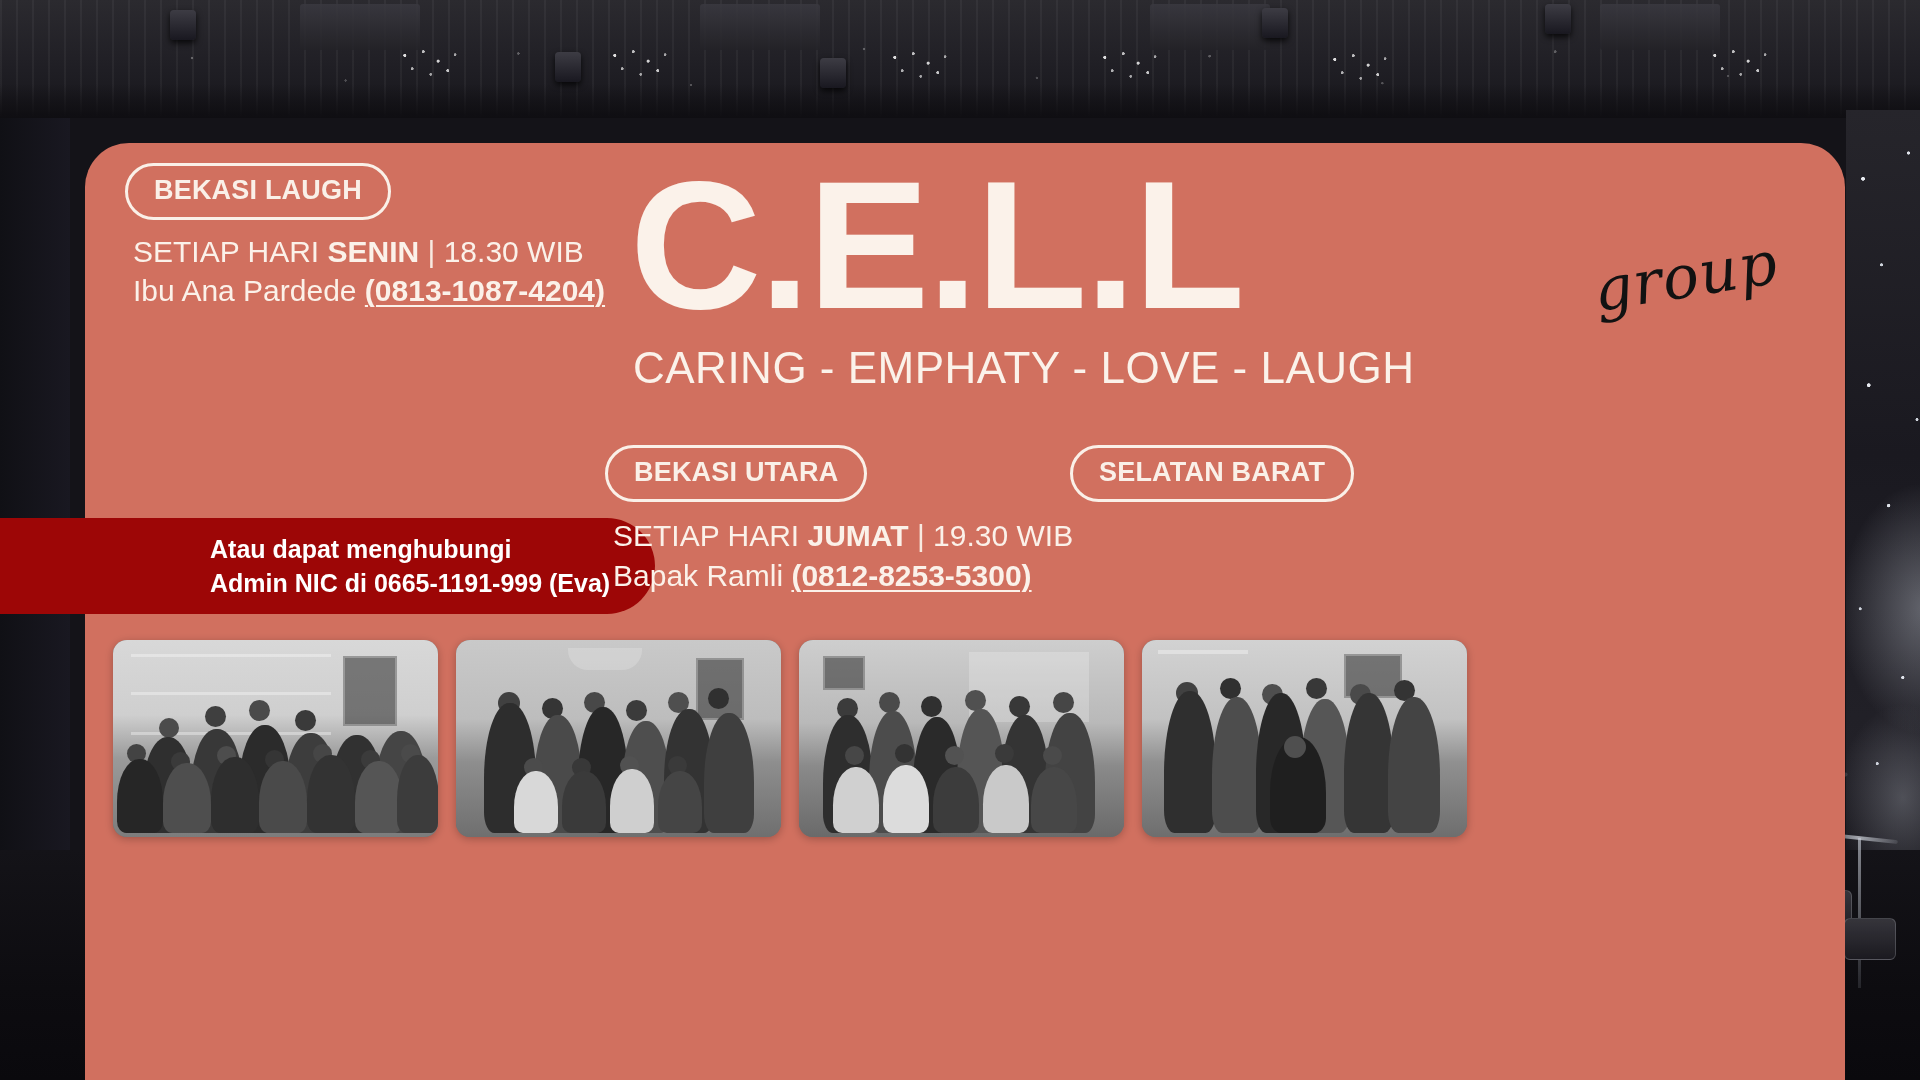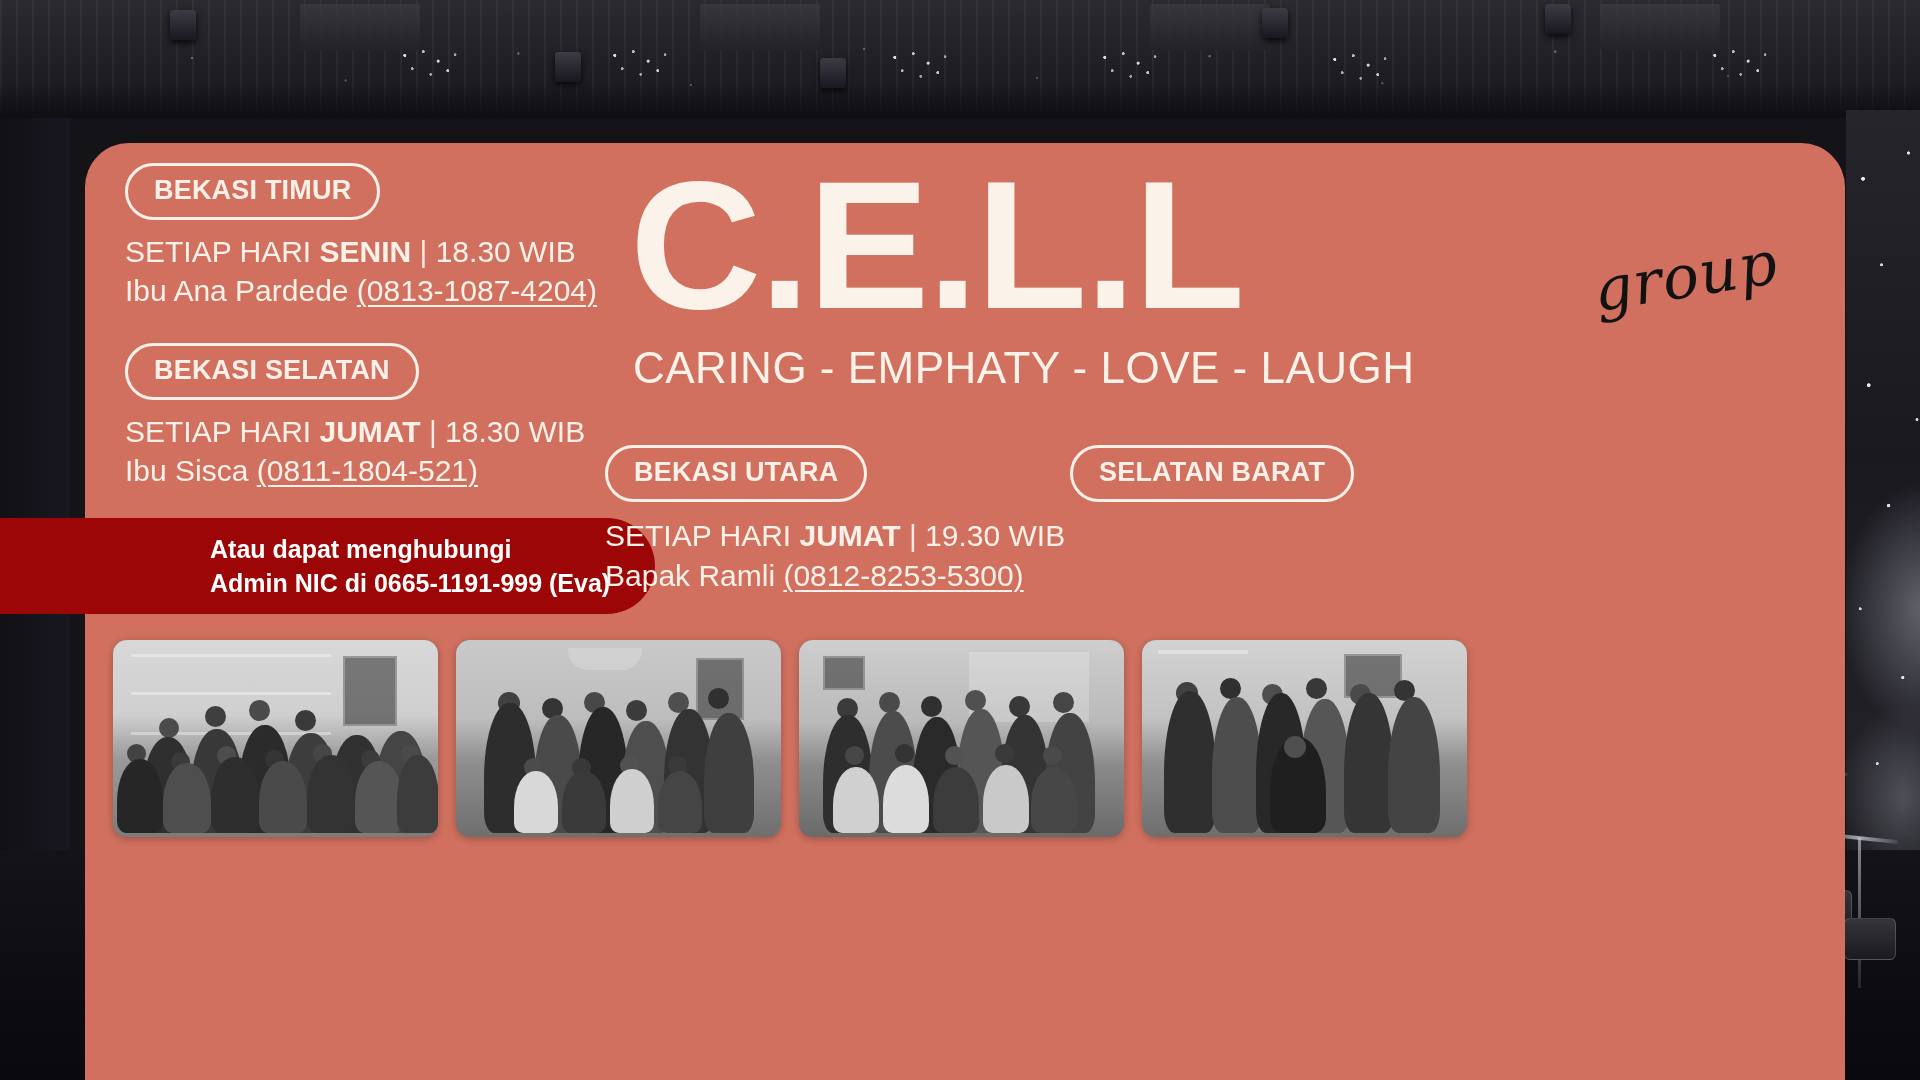--- a/index.html
+++ b/index.html
@@ -107,24 +107,24 @@
   }
 
   
   .pill{
     display:inline-flex; align-items:center; justify-content:center;
     border:3px solid #faf0e8; border-radius:999px;
     color:#faf0e8; font-weight:700; letter-spacing:.2px;
     white-space:nowrap;
   }
 
-  .grp-line{ color:#fbf1e9; white-space:nowrap; }
+  .grp-line{ color:#fbf1e9; white-space:nowrap;margin-left:8px; }
   .grp-line b{ font-weight:700; }
   .grp-line .sep{ font-weight:400; opacity:.95; }
-  .grp-line .ph{ font-weight:400; text-decoration:underline; text-underline-offset:4px; text-decoration-thickness:2px;text-align:right; }
+  .grp-line .ph{ font-weight:700; text-decoration:underline; text-underline-offset:4px; text-decoration-thickness:2px;text-align:right; }
 
   
   .g-left{ position:absolute; left:40px; }
   #g-timur{ top:20px; }
   #g-selatan{ top:200px; }
   .g-left .pill{ font-size:27px; padding:9px 26px 11px; }
   .g-left .grp-line{ font-size:30px; line-height:39px; }
   .g-left .lines{ margin-top:12px; }
 
   
@@ -223,34 +223,27 @@
     <div class="stand" style="left:100px;top:98px;height:150px;"></div>
     <div class="stand" style="left:16px;top:150px;height:110px;transform:rotate(12deg);"></div>
     <div class="drum" style="left:30px;top:150px;width:64px;height:48px;"></div>
     <div class="drum" style="left:86px;top:178px;width:52px;height:42px;"></div>
   </div>
 </div>
 
 <div id="card">
 
   <div class="g-left" id="g-timur">
-    <div class="pill">BEKASI TIMUR</div>
+    <div class="pill">BEKASI LAUGH</div>
     <div class="lines">
       <div class="grp-line"><span>SETIAP HARI </span><b>SENIN</b><span class="sep"> | </span><span>18.30 WIB</span></div>
       <div class="grp-line"><span>Ibu Ana Pardede </span><span class="ph">(0813-1087-4204)</span></div>
     </div>
   </div>
 
-  <div class="g-left" id="g-selatan">
-    <div class="pill">BEKASI SELATAN</div>
-    <div class="lines">
-      <div class="grp-line"><span>SETIAP HARI </span><b>JUMAT</b><span class="sep"> | </span><span>18.30 WIB</span></div>
-      <div class="grp-line"><span>Ibu Sisca </span><span class="ph">(0811-1804-521)</span></div>
-    </div>
-  </div>
 
   <div id="admin-banner">
     <div>Atau dapat menghubungi</div>
     <div>Admin NIC di 0665-1191-999 (Eva)</div>
   </div>
 
   <div id="title-wrap">
     <span id="cell-title">C.E.L.L</span>
     <span id="group-script">group</span>
   </div>

